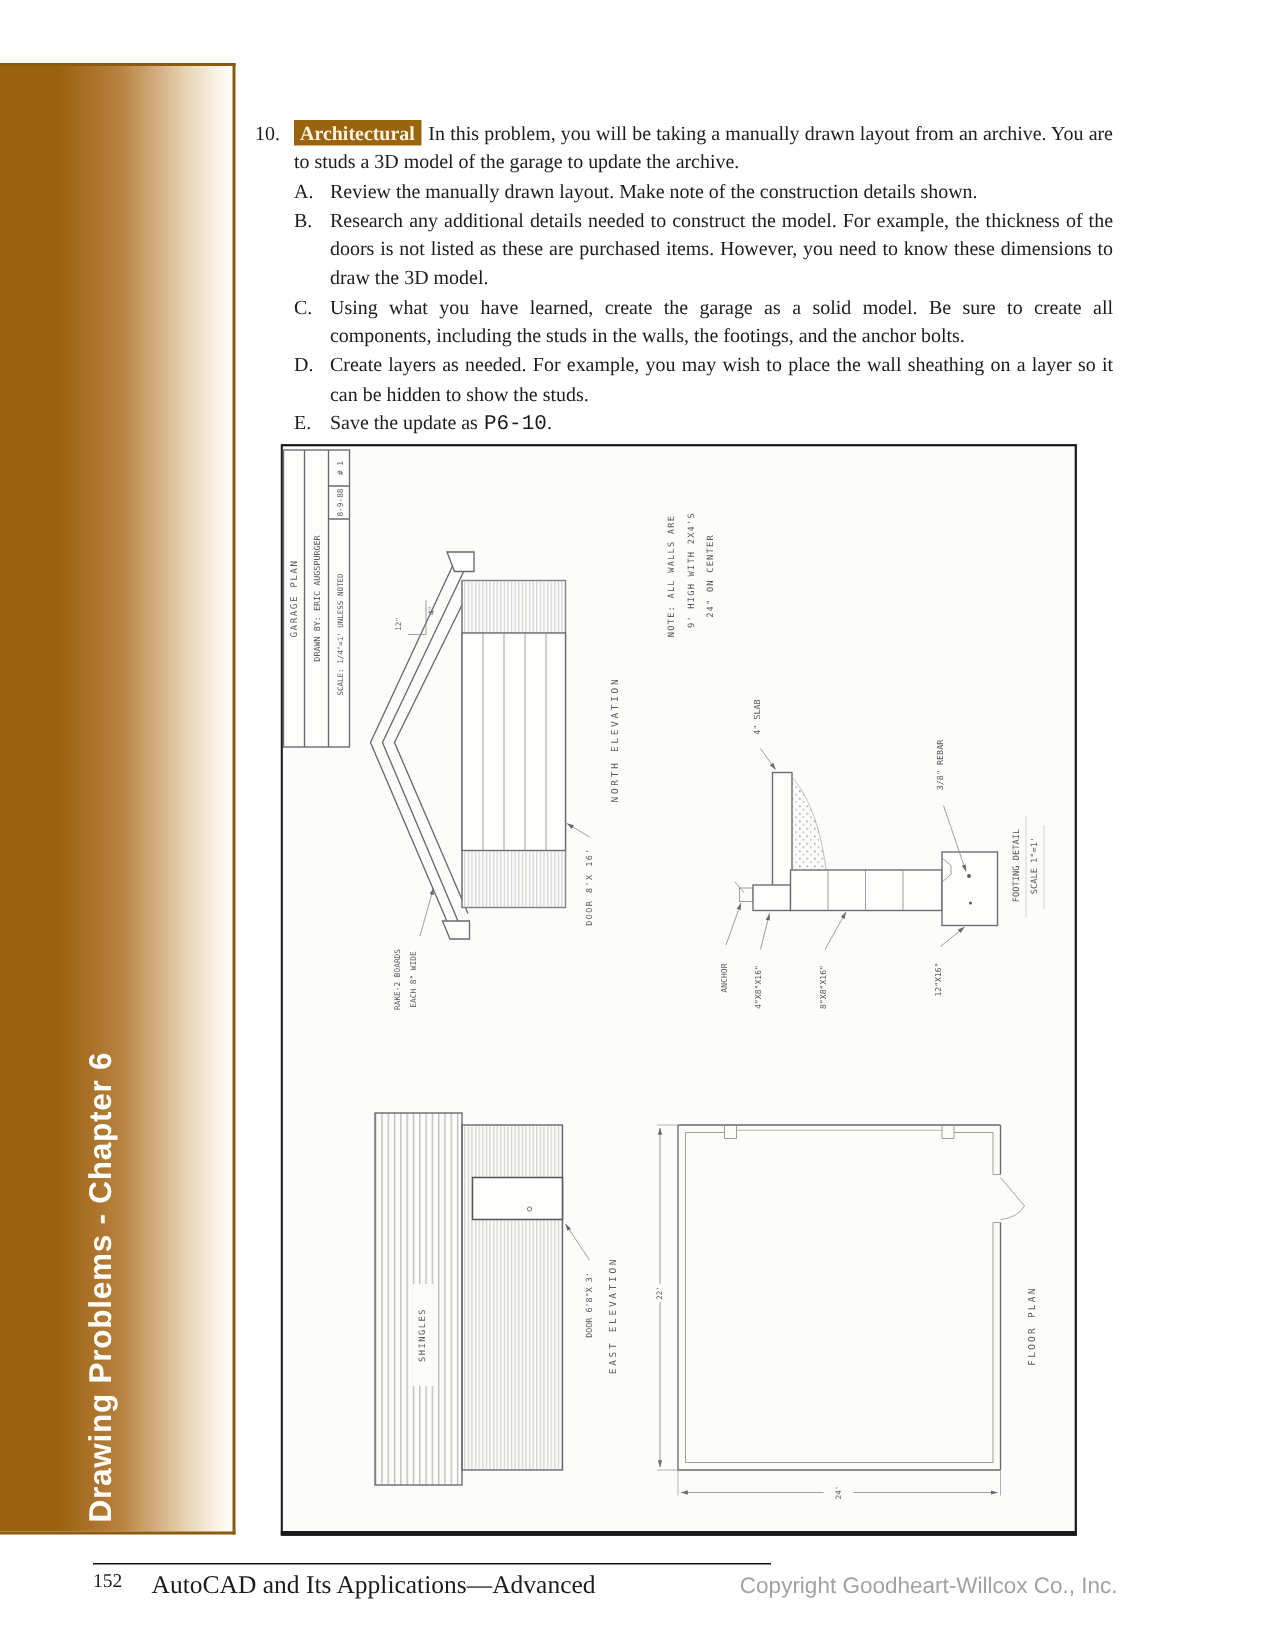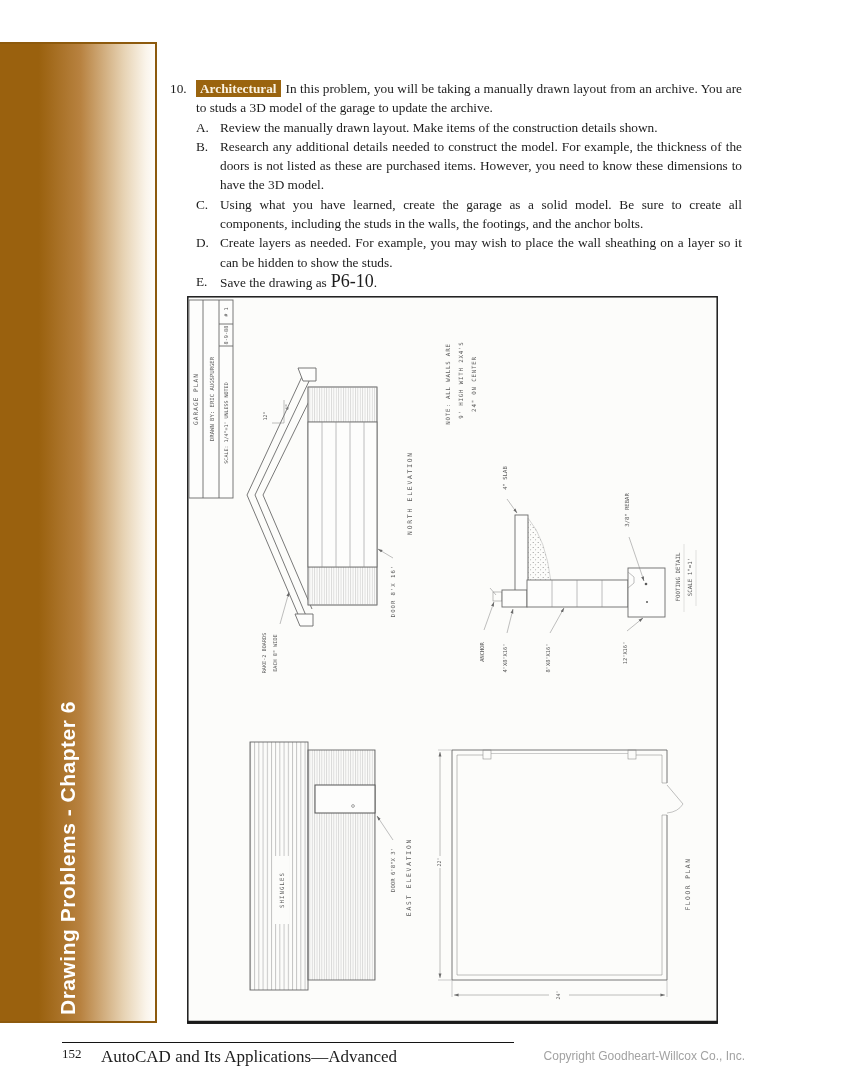--- a/index.html
+++ b/index.html
@@ -25,64 +25,64 @@
   .prob-num{width:26px;flex:0 0 26px;}
   .prob-body{flex:1;text-align:justify;text-align-last:left;}
   .badge{
     display:inline-block;background:#9a640f;color:#faf3e3;font-weight:bold;
     padding:0 4px;margin-right:5px;line-height:17px;
   }
   .steps{margin-left:26px;}
   .step{display:flex;}
   .step-letter{width:24px;flex:0 0 24px;}
   .step-text{flex:1;text-align:justify;text-align-last:left;}
-  .mono{font-family:Liberation Serif, serif;font-size:18px;margin-left:4px;}
+  .mono{font-family:Liberation Mono, monospace;font-size:14px;margin-left:4px;}
   
   .figure{position:absolute;left:187px;top:296px;width:531px;height:728px;}
   svg text{font-family:"DejaVu Sans Mono",monospace;fill:#5a5a5a;}
   .ln{stroke:#6a6a6a;fill:none;stroke-width:.9;}
   .ln-thin{stroke:#8a8a8a;fill:none;stroke-width:.55;}
   .white{fill:#fdfdfc;}
   
   .footer-rule{position:absolute;left:62px;top:1042px;width:452px;border-top:1.6px solid #141414;}
   .footer-page{position:absolute;left:62px;top:1046px;font-weight:normal;font-size:13px;}
   .footer-title{position:absolute;left:101px;top:1046.5px;font-size:17px;}
-  .footer-copy{position:absolute;right:104px;top:1049px;font-family:"Liberation Sans",sans-serif;font-size:12px;color:#a2a2a2;}
+  .footer-copy{position:absolute;right:104px;top:1049px;font-family:"Liberation Sans",sans-serif;font-size:15px;color:#a2a2a2;}
 </style>
 </head>
 <body>
 
 <div class="sidebar"></div>
 <div class="sidebar-text">Drawing Problems - Chapter 6</div>
 
 <div class="problem">
   <div class="prob-head">
     <div class="prob-num">10.</div>
     <div class="prob-body"><span class="badge">Architectural</span><span>In this problem, you will be taking a manually drawn layout from an archive. You are to studs a 3D model of the garage to update the archive.</span></div>
   </div>
   <div class="steps">
     <div class="step">
       <div class="step-letter">A.</div>
-      <div class="step-text">Review the manually drawn layout. Make items of the construction details shown.</div>
+      <div class="step-text">Review the manually drawn layout. Make note of the construction details shown.</div>
     </div>
     <div class="step">
       <div class="step-letter">B.</div>
-      <div class="step-text">Research any additional details needed to construct the model. For example, the thickness of the doors is not listed as these are purchased items. However, you need to know these dimensions to have the 3D model.</div>
+      <div class="step-text">Research any additional details needed to construct the model. For example, the thickness of the doors is not listed as these are purchased items. However, you need to know these dimensions to draw the 3D model.</div>
     </div>
     <div class="step">
       <div class="step-letter">C.</div>
       <div class="step-text">Using what you have learned, create the garage as a solid model. Be sure to create all components, including the studs in the walls, the footings, and the anchor bolts.</div>
     </div>
     <div class="step">
       <div class="step-letter">D.</div>
       <div class="step-text">Create layers as needed. For example, you may wish to place the wall sheathing on a layer so it can be hidden to show the studs.</div>
     </div>
     <div class="step">
       <div class="step-letter">E.</div>
-      <div class="step-text"><span>Save the drawing as</span><span class="mono">P6-10</span><span>.</span></div>
+      <div class="step-text"><span>Save the update as</span><span class="mono">P6-10</span><span>.</span></div>
     </div>
   </div>
 </div>
 
 <div class="figure">
 <svg width="531" height="728" viewBox="0 0 531 728">
   <defs>
     <marker id="arr" viewBox="0 0 10 8" refX="9.5" refY="4" markerWidth="9" markerHeight="7" orient="auto-start-reverse">
       <path d="M0,1 L10,4 L0,7 Z" fill="#6a6a6a"></path>
     </marker>

